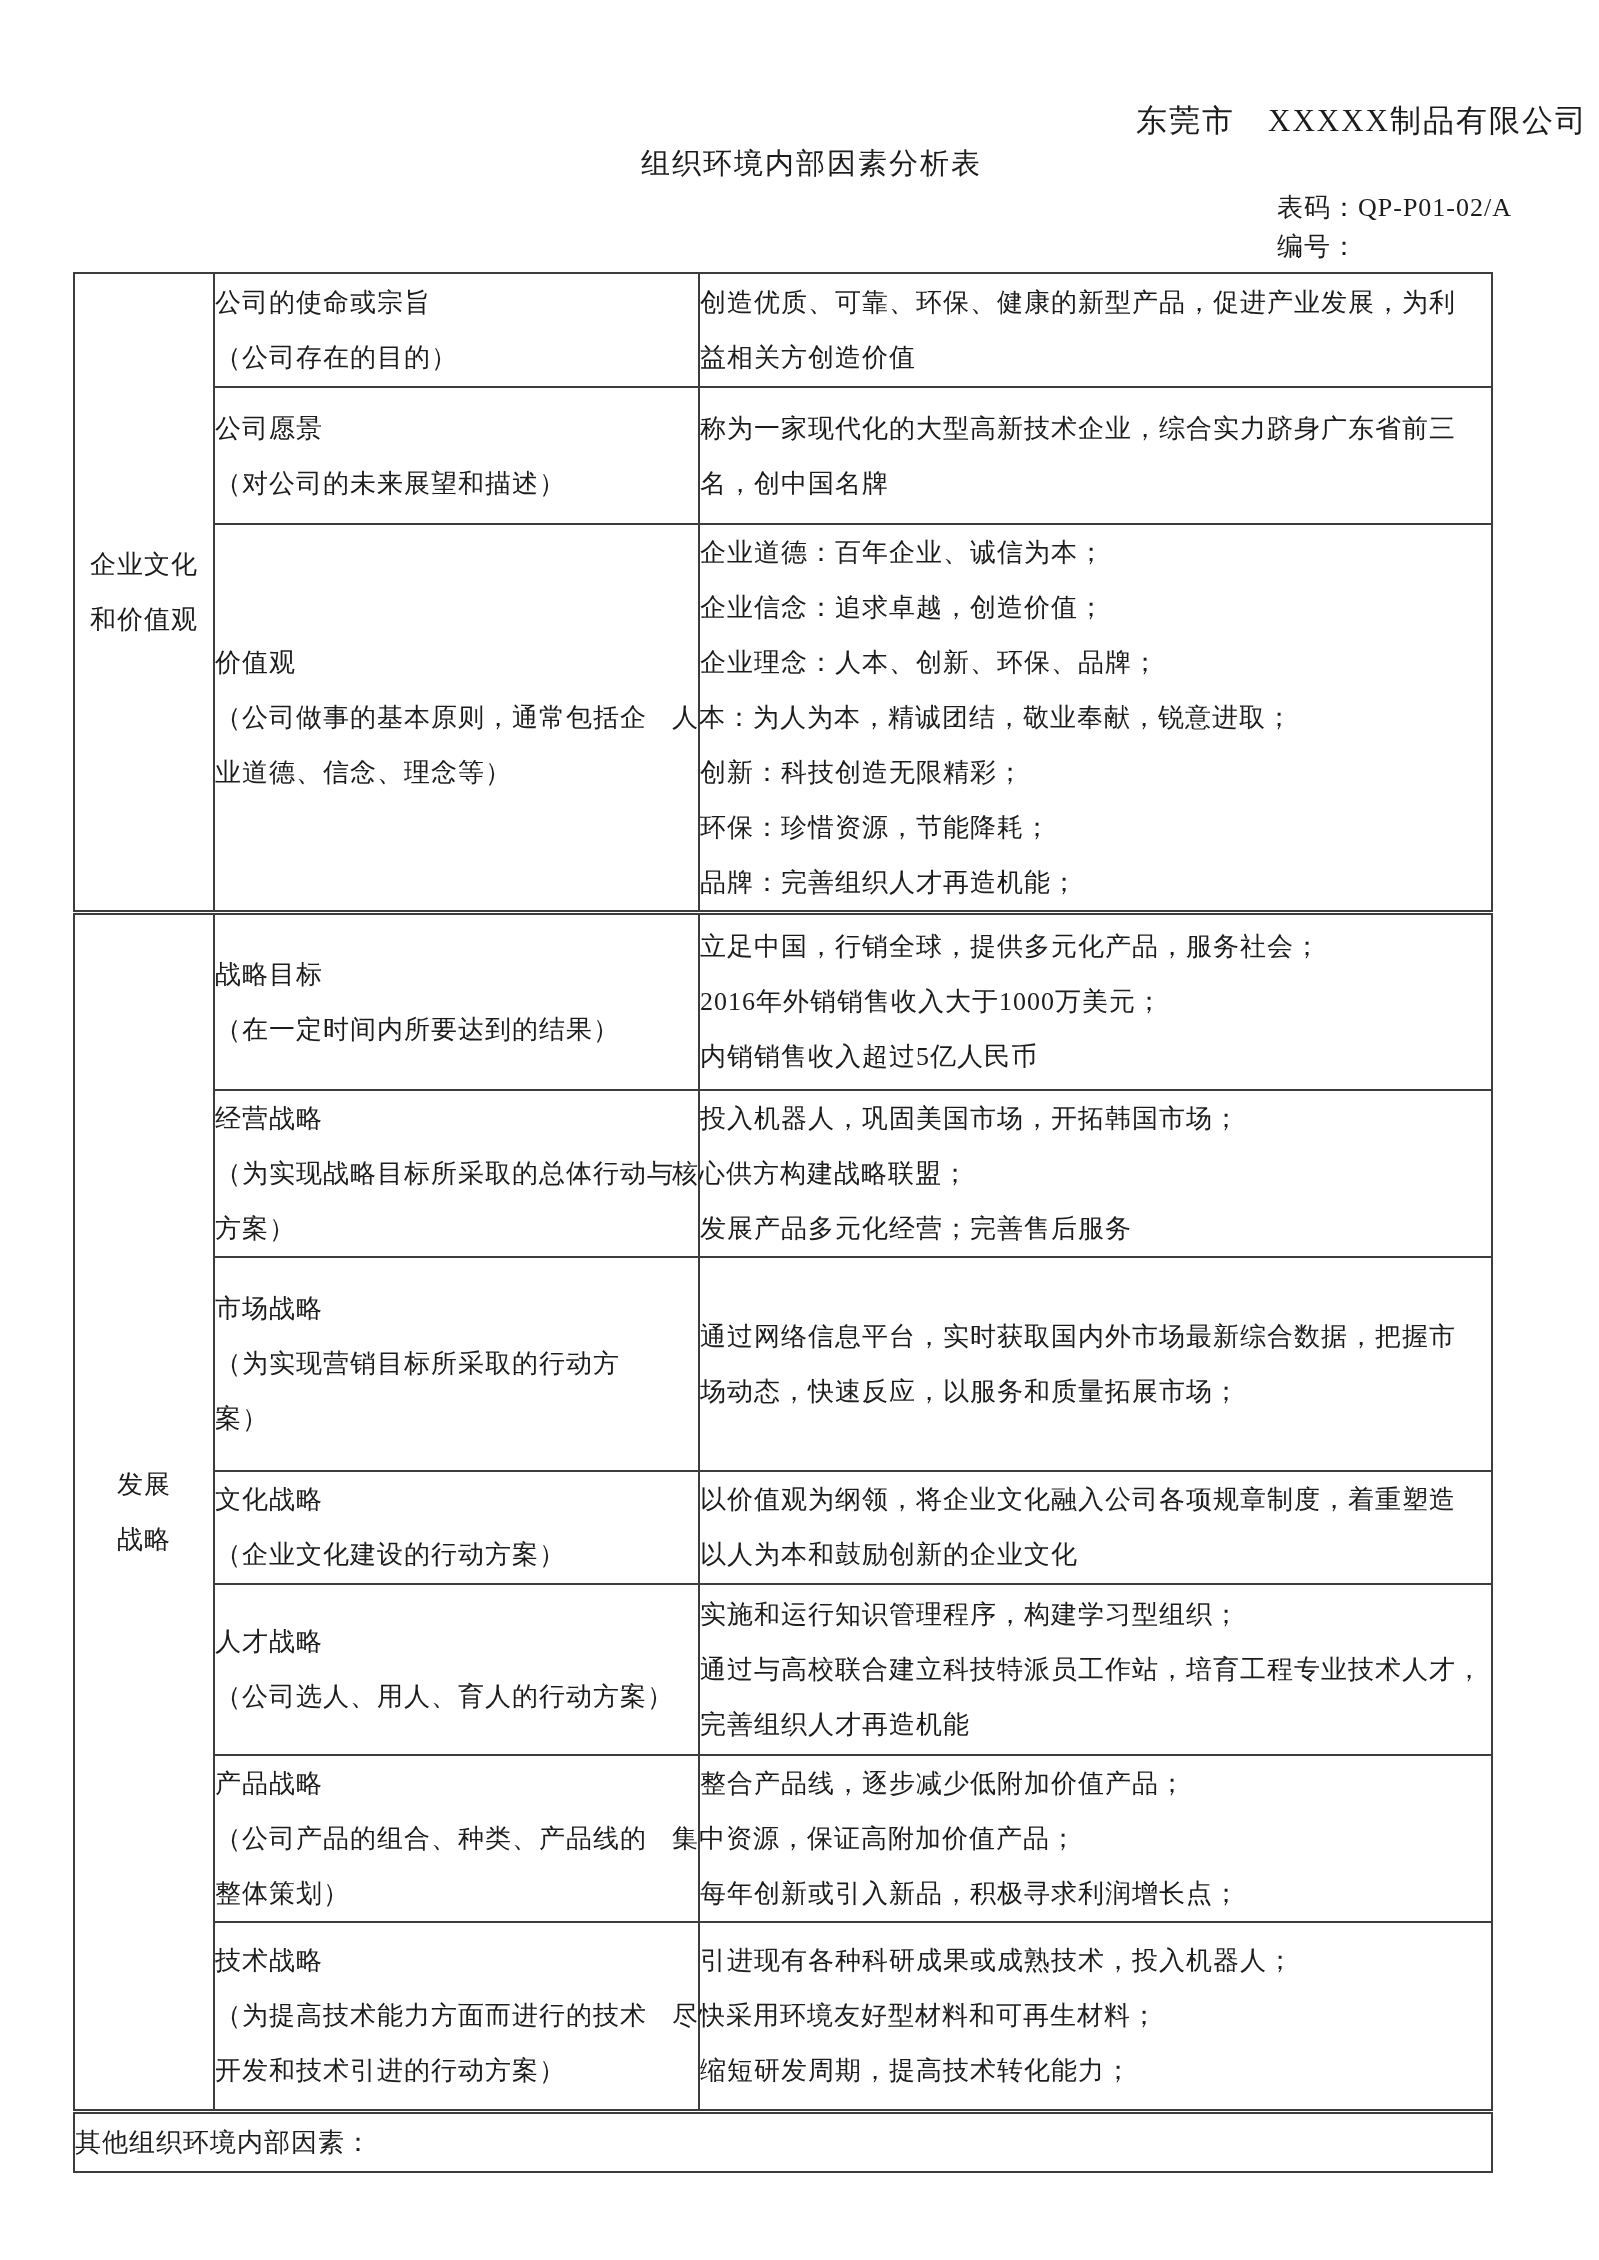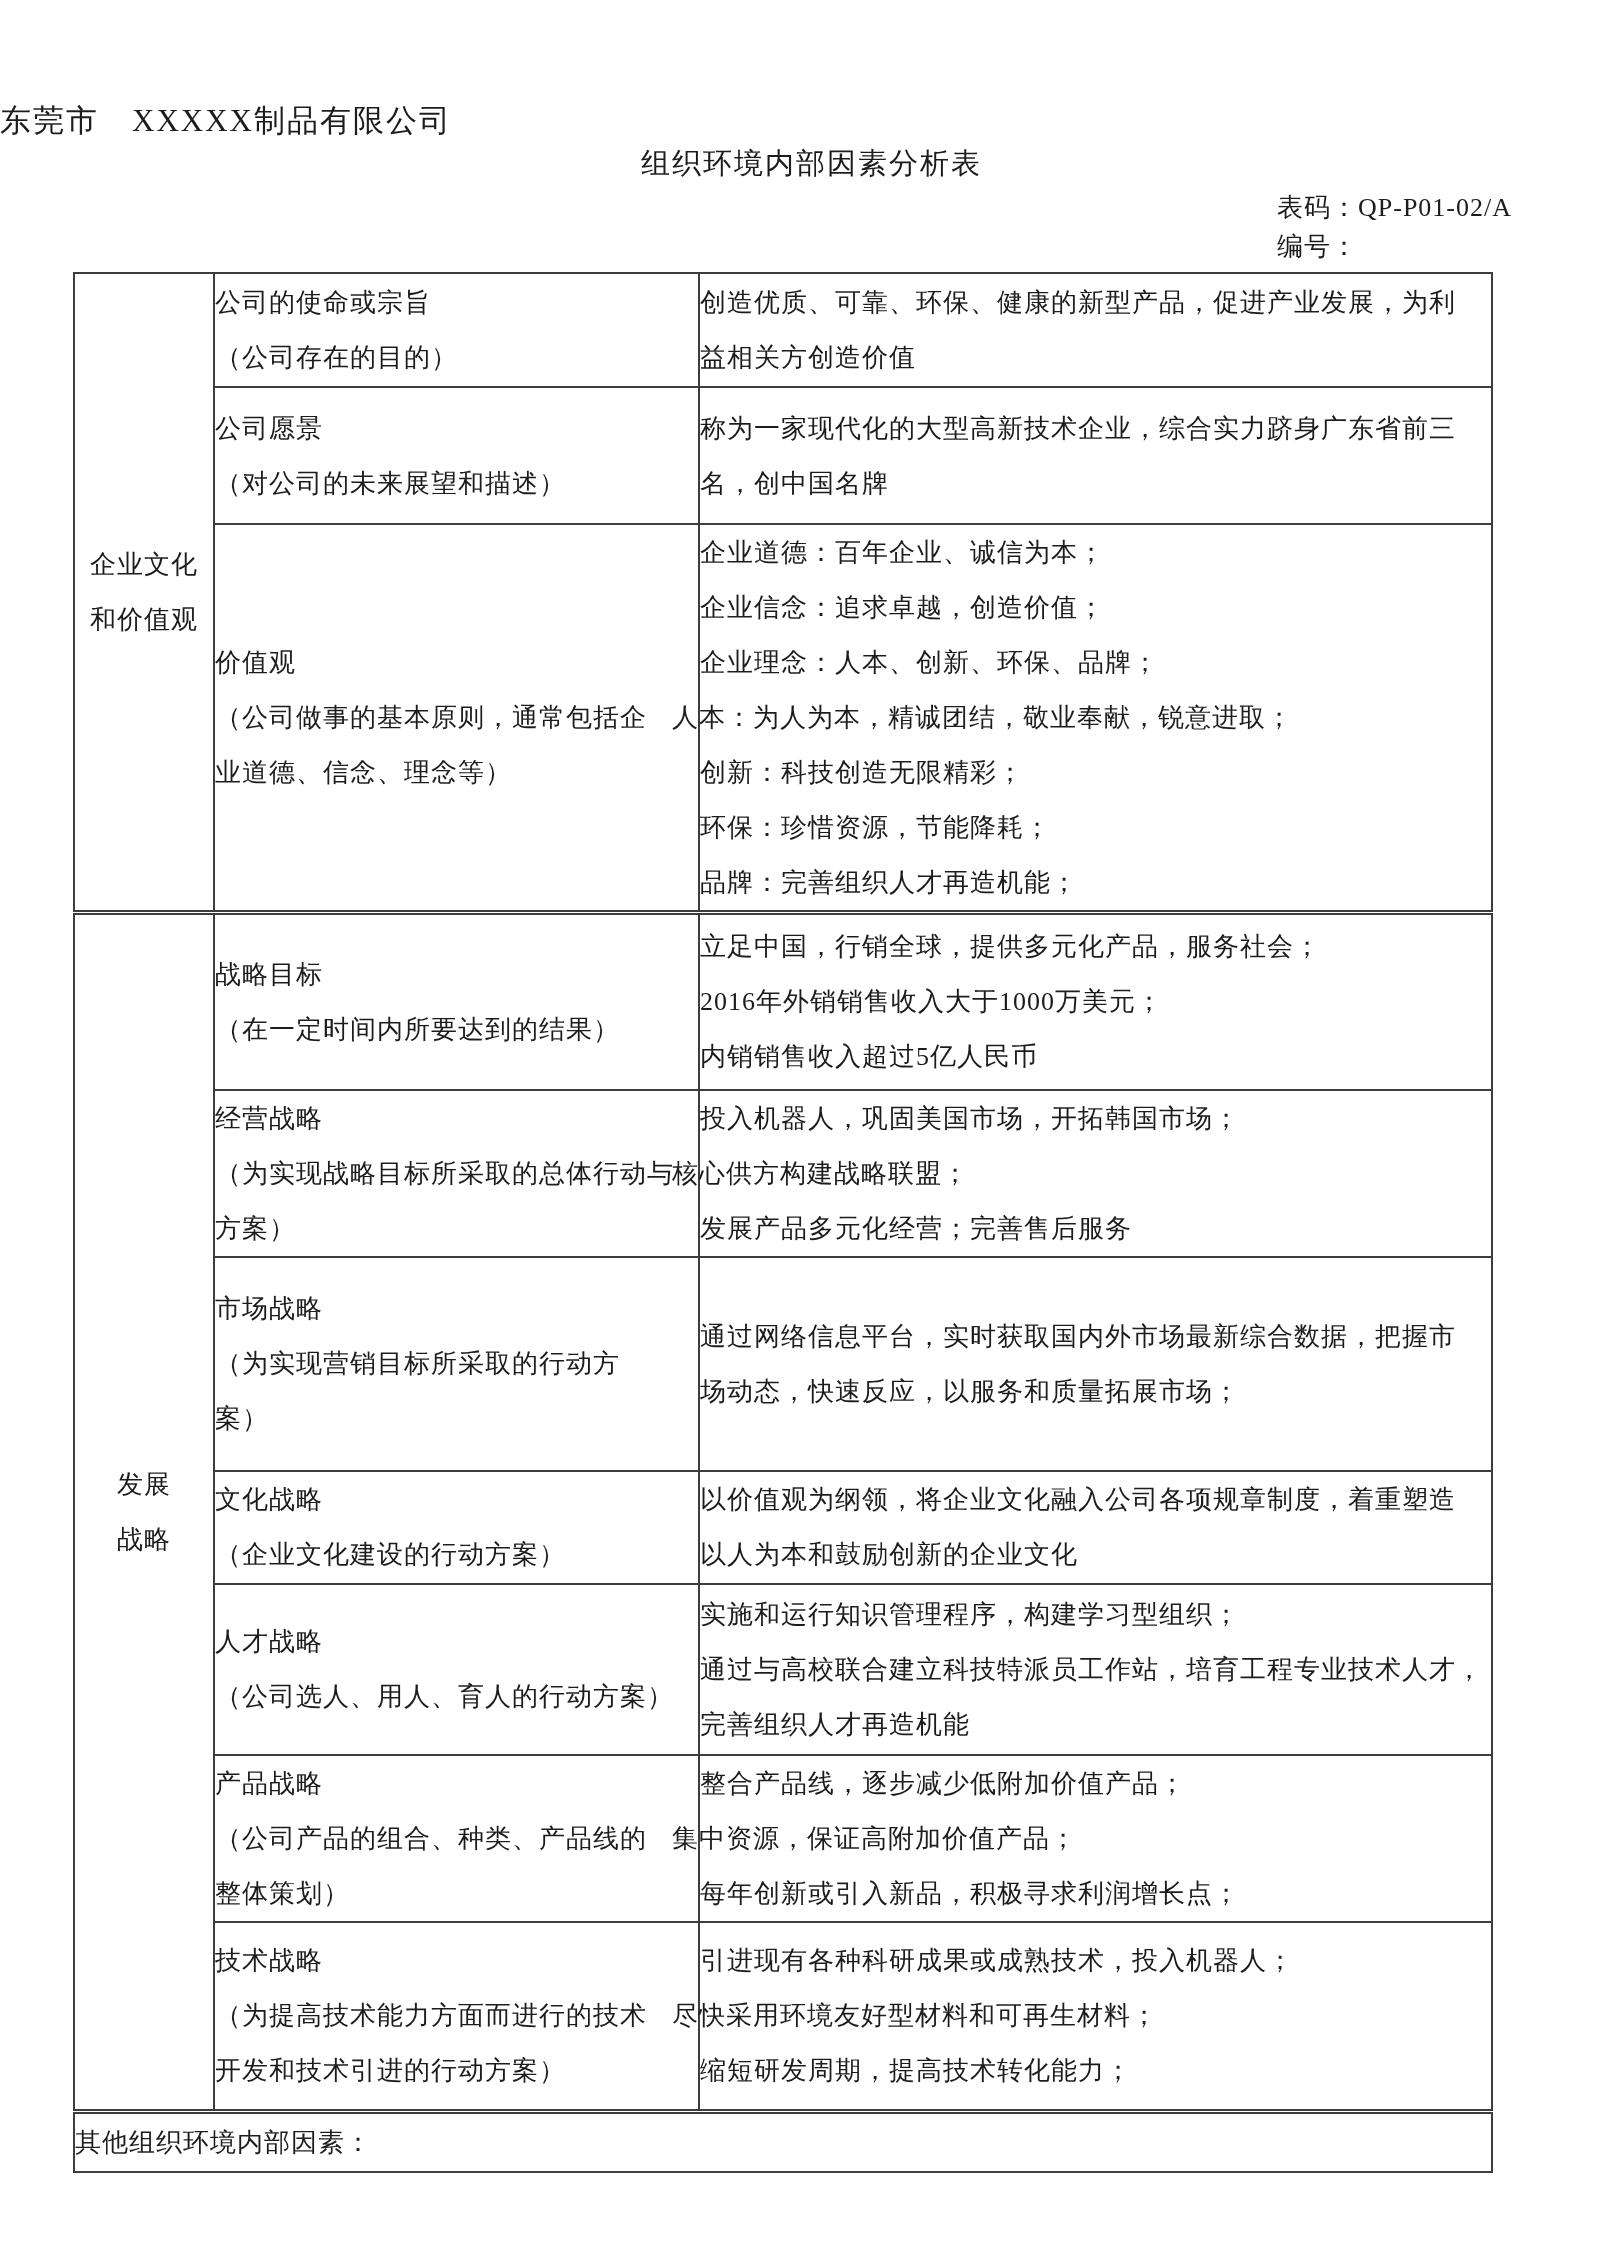--- a/index.html
+++ b/index.html
@@ -9,21 +9,21 @@
     position: relative;
     background: #ffffff;
     color: #1c1c1c;
     font-family: "Liberation Serif", "DejaVu Serif", serif;
   }
 
   
   .company-title {
     position: absolute;
     top: 100px; left: 0; right: 11px;
-    text-align: left;
+    text-align: right;
     font-size: 31px;
     line-height: 42px;
     letter-spacing: 2px;
     white-space: nowrap;
   }
   .doc-title {
     position: absolute;
     top: 142px; left: 0; right: 0;
     text-align: center;
     font-size: 29px;

